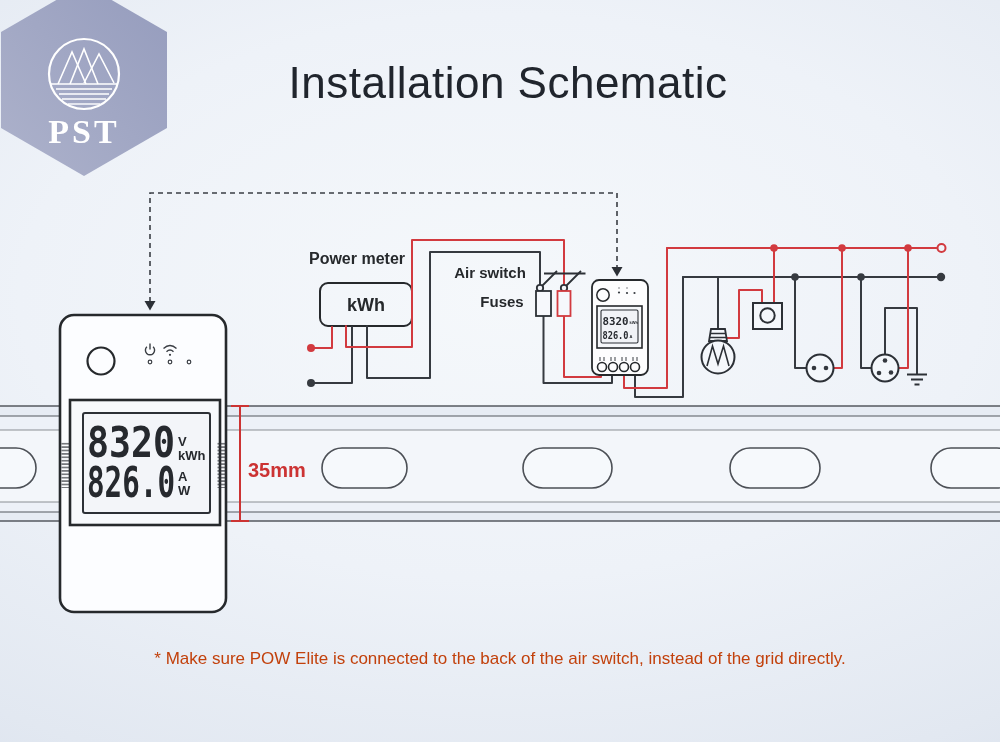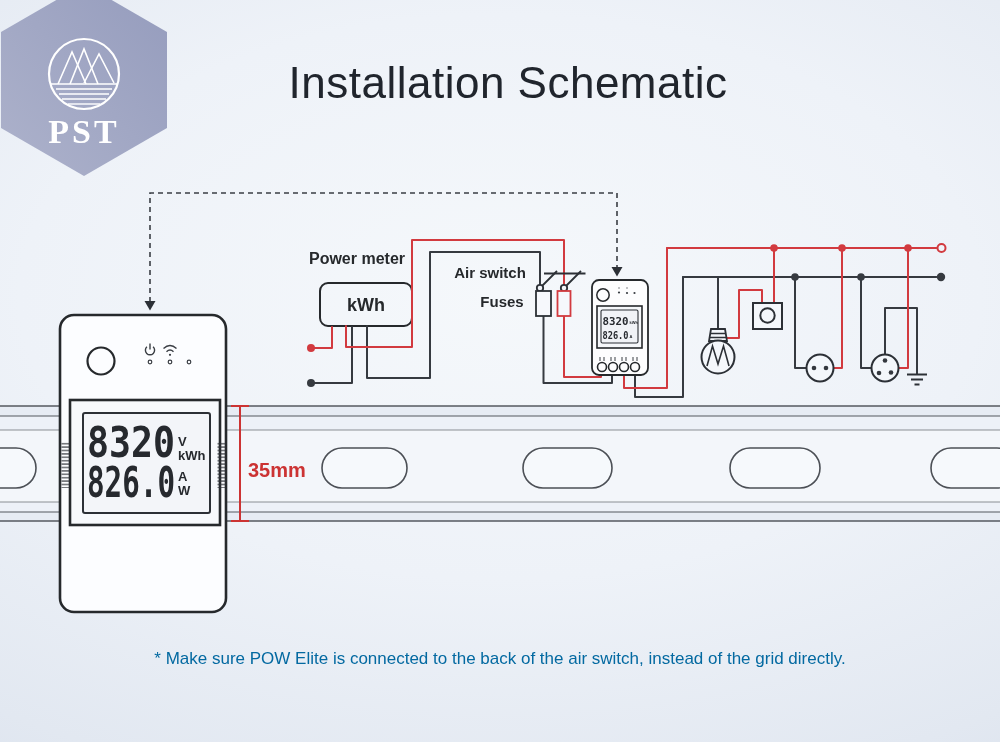--- a/index.html
+++ b/index.html
@@ -10,21 +10,21 @@
     font-family:"Liberation Sans", sans-serif;
   }
   .stage{position:absolute;inset:0;}
   .logo-svg{position:absolute;left:0;top:0;}
   .page-title{
     position:absolute;top:50px;left:0;width:1000px;text-align:center;
     font-size:44px;font-weight:400;letter-spacing:.5px;color:#20252d;margin:8px;
   }
   .footnote{
     position:absolute;top:649px;left:0;width:1000px;text-align:center;
-    font-size:17px;color:#0369a1;
+    font-size:17px;color:#c2410c;
   }
   .diagram{position:absolute;left:0;top:0;}
   
   text{font-family:"Liberation Sans", sans-serif;}
   .lbl{font-size:16px;font-weight:600;fill:#26292c;}
   .lbl-sm{font-size:15px;font-weight:600;fill:#26292c;}
   .boxlbl{font-size:18px;font-weight:700;fill:#26292c;}
   .lcd{font-family:"DejaVu Sans Mono", monospace;font-weight:700;fill:#26292e;}
   .lcd-big{font-size:42px;}
   .lcd-unit{font-family:"Liberation Sans", sans-serif;font-size:13px;font-weight:700;fill:#26292e;}

